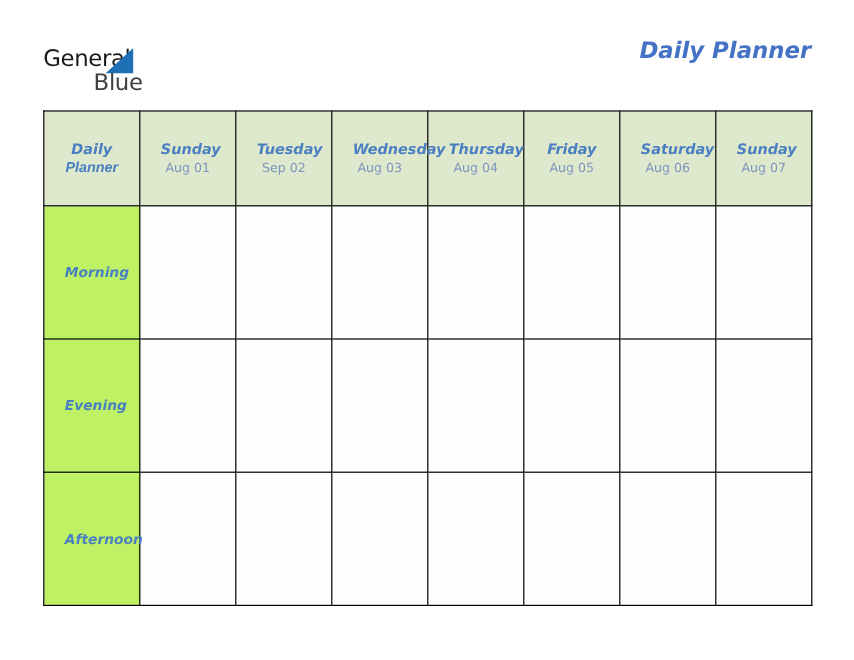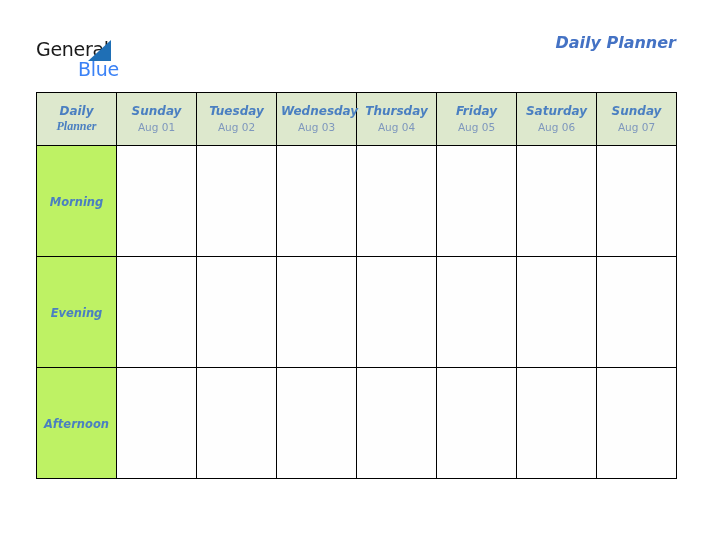--- a/index.html
+++ b/index.html
@@ -57,34 +57,34 @@
     border-left: 23px solid transparent;
     border-bottom: 21px solid #1f6fb5;
   }
   .logo-blue {
     position: absolute;
     left: 42px;
     top: 20px;
     font-family: "DejaVu Sans", sans-serif;
     font-size: 19px;
     font-weight: 400;
-    color: #3b82f6;
+    color: #404040;
     letter-spacing: -0.3px;
     line-height: 22px;
   }
 
   .title-block {
     position: absolute;
     right: 36px;
     top: 32px;
     text-align: right;
   }
   .title-main {
     font-family: "DejaVu Sans", sans-serif;
-    font-size: 16px;
+    font-size: 19px;
     font-weight: bold;
     font-style: italic;
     color: #4472c4;
     line-height: 21px;
     white-space: nowrap;
   }
   .title-sub {
     font-family: "DejaVu Sans", sans-serif;
     font-size: 15px;
     font-weight: bold;
@@ -98,21 +98,21 @@
   .planner {
     position: absolute;
     left: 36px;
     top: 92px;
     border-collapse: collapse;
     table-layout: fixed;
     width: 640px;
   }
   .planner td, .planner th {
     border: 1px solid #000000;
-    padding: 4px;
+    padding: 17px;
     margin: 0;
     text-align: center;
     vertical-align: middle;
   }
 
   .planner thead th {
     background: #dde8cd;
     height: 44px;
   }
   col.col-label { width: 80px; }
@@ -122,21 +122,21 @@
   .hdr-day {
     font-family: "DejaVu Sans", sans-serif;
     font-size: 12px;
     font-weight: bold;
     font-style: italic;
     color: #4a7fc1;
     line-height: 15px;
     display: block;
   }
   .hdr-corner-line2 {
-    font-family: Liberation Serif, serif;
+    font-family: Liberation Sans, sans-serif;
     font-size: 12px;
     font-weight: bold;
     font-style: italic;
     color: #4a7fc1;
     line-height: 15px;
     display: block;
   }
   .hdr-date {
     font-family: "DejaVu Sans", sans-serif;
     font-size: 10.5px;
@@ -198,21 +198,21 @@
         <th>
           <span class="hdr-corner-line1">Daily</span>
           <span class="hdr-corner-line2">Planner</span>
         </th>
         <th>
           <span class="hdr-day">Sunday</span>
           <span class="hdr-date">Aug 01</span>
         </th>
         <th>
           <span class="hdr-day">Tuesday</span>
-          <span class="hdr-date">Aug 02</span>
+          <span class="hdr-date">Sep 02</span>
         </th>
         <th>
           <span class="hdr-day">Wednesday</span>
           <span class="hdr-date">Aug 03</span>
         </th>
         <th>
           <span class="hdr-day">Thursday</span>
           <span class="hdr-date">Aug 04</span>
         </th>
         <th>

